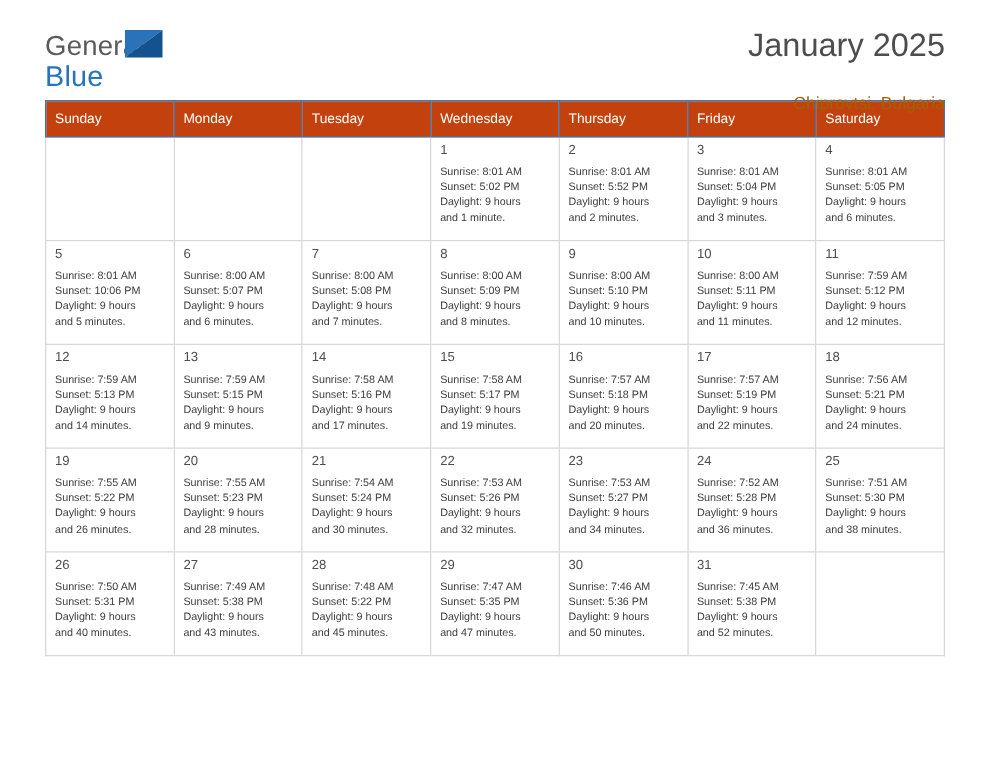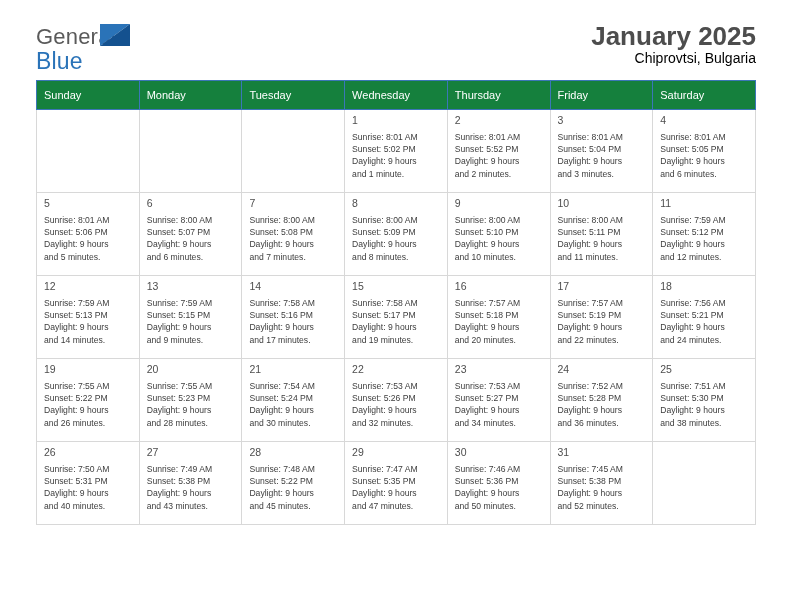--- a/index.html
+++ b/index.html
@@ -53,39 +53,39 @@
     top: -2px;
     width: 34px;
     height: 26px;
   }
   .title-block {
     text-align: right;
   }
   .cal-title {
     font-size: 26px;
     color: #4d4d4d;
-    font-weight: bold;
+    font-weight: normal;
     margin: 0;
     line-height: 1.1;
   }
   .cal-subtitle {
     font-size: 14px;
-    color: #000000;
-    margin: 0 0 0 0;
+    color: #a16207;
+    margin: 24px 0 0 0;
     line-height: 1.1;
   }
   
   table.calendar {
     width: 720px;
     border-collapse: collapse;
     table-layout: fixed;
     margin-top: 8px;
   }
   table.calendar th {
-    background: #15803d;
+    background: #c2410c;
     color: #ffffff;
     font-size: 11px;
     font-weight: normal;
     text-align: left;
     padding: 5px 0 5px 7px;
     height: 18px;
     border: 1px solid #3b76b8;
   }
   table.calendar td {
     border: 1px solid #d8d8d8;
@@ -190,21 +190,21 @@
               <span>Daylight: 9 hours</span>
               <span>and 6 minutes.</span>
             </div>
           </td>
         </tr>
         <tr>
           <td>
             <span class="daynum">5</span>
             <div class="info">
               <span>Sunrise: 8:01 AM</span>
-              <span>Sunset: 5:06 PM</span>
+              <span>Sunset: 10:06 PM</span>
               <span>Daylight: 9 hours</span>
               <span>and 5 minutes.</span>
             </div>
           </td>
           <td>
             <span class="daynum">6</span>
             <div class="info">
               <span>Sunrise: 8:00 AM</span>
               <span>Sunset: 5:07 PM</span>
               <span>Daylight: 9 hours</span>

